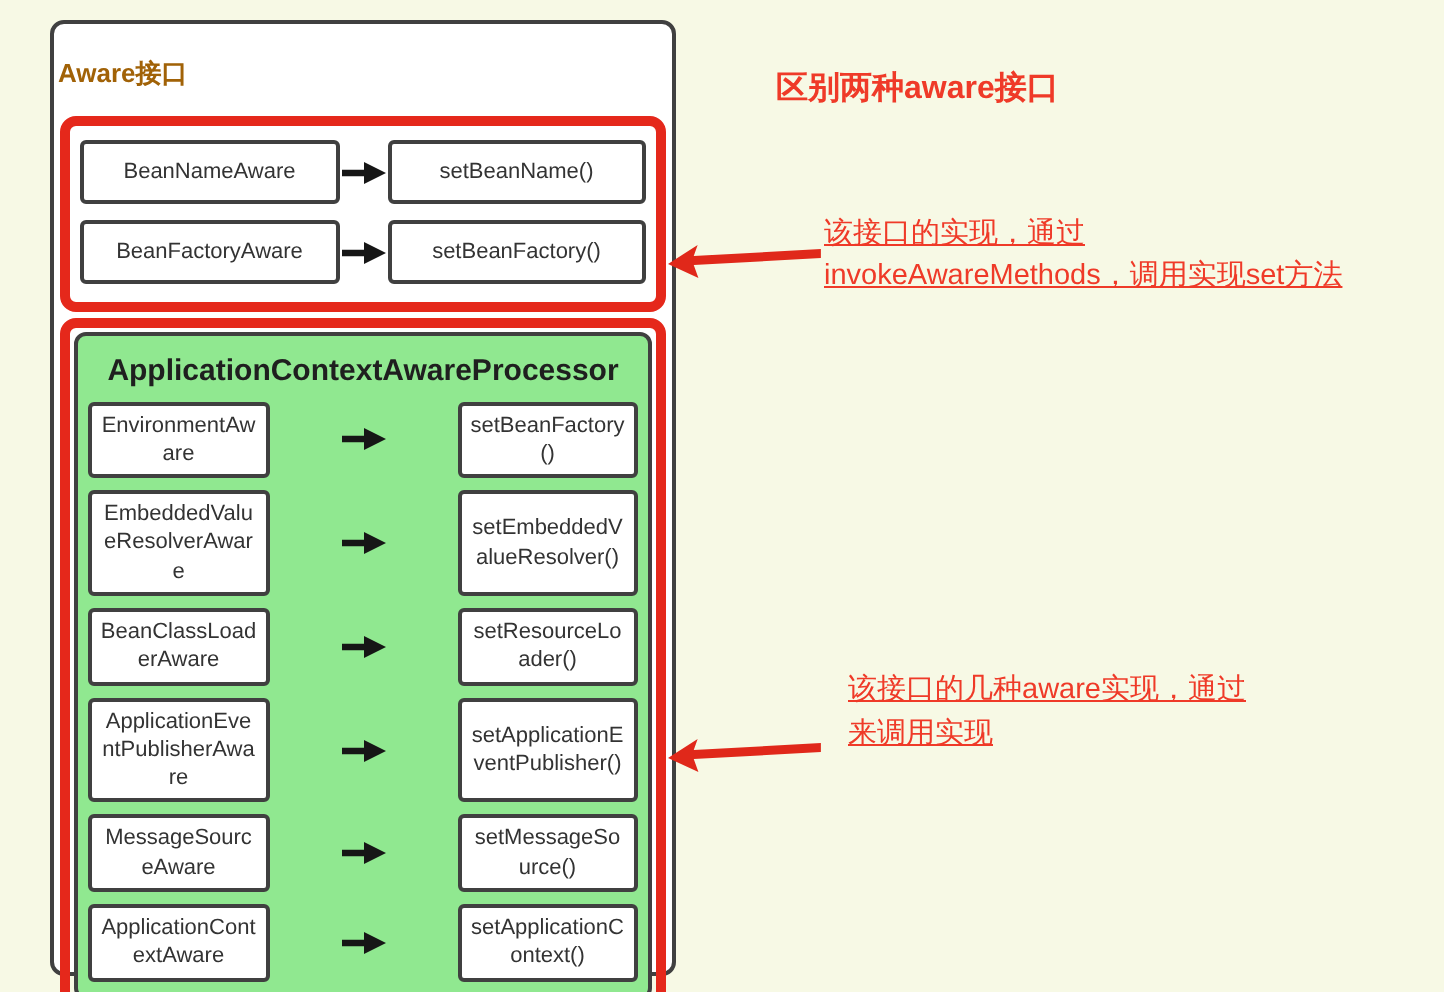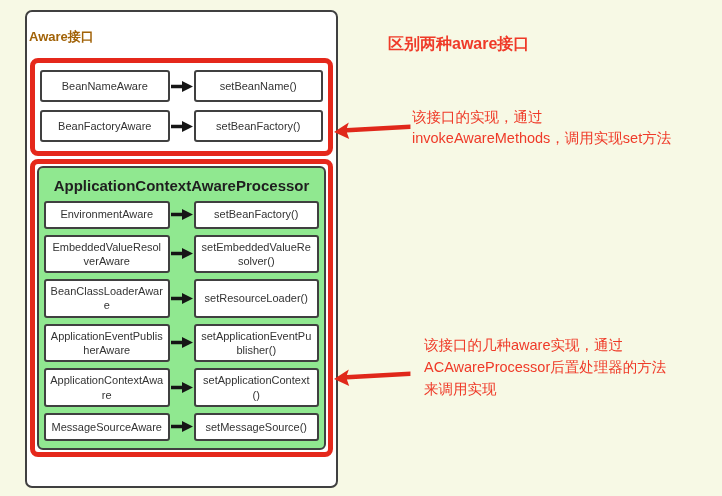--- a/index.html
+++ b/index.html
@@ -52,21 +52,21 @@
     text-align:center;
     font-size:15px;font-weight:bold;color:#1f1f1f;
     line-height:1.3;
     margin:3px 0 5px 0;
   }
   .aware-row{
     display:flex;align-items:stretch;
     margin:0 1px 8px 1px;
   }
   .aware-row:last-child{margin-bottom:2px;}
-  .processor-inner .aware-row{margin-bottom:6px;}
+  .processor-inner .aware-row{margin-bottom:6px;gap:35px;}
   .processor-inner .aware-row:last-child{margin-bottom:1px;}
   .cell{
     flex:1 1 0;
     background:#fff;
     border:2px solid var(--box-border);
     border-radius:3px;
     min-height:32px;
     display:flex;align-items:center;justify-content:center;
     text-align:center;
     font-size:11px;color:#333;
@@ -86,20 +86,21 @@
     position:absolute;left:388px;top:34px;
     font-size:16px;font-weight:600;
     color:var(--annotation-red);
     white-space:nowrap;
   }
   .side-note{
     position:absolute;
     font-size:14.5px;line-height:21px;
     color:var(--annotation-red);
     white-space:nowrap;
+    text-decoration:underline;
   }
   .note-1{left:412px;top:107px;}
   .note-2{left:424px;top:334px;line-height:22px;}
 
   .red-arrow{position:absolute;width:78px;height:22px;}
   .red-arrow svg{width:100%;height:100%;display:block;}
   .arrow-1{left:334px;top:119px;}
   .arrow-2{left:334px;top:366px;}
 </style>
 </head>
@@ -174,53 +175,52 @@
           <div class="cell">ApplicationEventPublisherAware</div>
           <div class="conn">
             <svg viewBox="0 0 24 14">
                 <path d="M0 5.2 H12 V1 L24 7 L12 13 V8.8 H0 Z" fill="#161616"></path>
               </svg>
           </div>
           <div class="cell">setApplicationEventPublisher()</div>
         </div>
 
         <div class="aware-row">
+          <div class="cell">MessageSourceAware</div>
+          <div class="conn">
+            <svg viewBox="0 0 24 14">
+                <path d="M0 5.2 H12 V1 L24 7 L12 13 V8.8 H0 Z" fill="#161616"></path>
+              </svg>
+          </div>
+          <div class="cell">setMessageSource()</div>
+        </div>
+
+        <div class="aware-row">
           <div class="cell">ApplicationContextAware</div>
           <div class="conn">
             <svg viewBox="0 0 24 14">
                 <path d="M0 5.2 H12 V1 L24 7 L12 13 V8.8 H0 Z" fill="#161616"></path>
               </svg>
           </div>
           <div class="cell">setApplicationContext()</div>
-        </div>
-
-        <div class="aware-row">
-          <div class="cell">MessageSourceAware</div>
-          <div class="conn">
-            <svg viewBox="0 0 24 14">
-                <path d="M0 5.2 H12 V1 L24 7 L12 13 V8.8 H0 Z" fill="#161616"></path>
-              </svg>
-          </div>
-          <div class="cell">setMessageSource()</div>
         </div>
 
       </div>
     </div>
   </div>
 
   <div class="side-heading">区别两种aware接口</div>
 
   <div class="side-note note-1">
     <div>该接口的实现，通过</div>
     <div>invokeAwareMethods，调用实现set方法</div>
   </div>
 
   <div class="side-note note-2">
     <div>该接口的几种aware实现，通过</div>
-    <div>ACAwareProcessor后置处理器的方法</div>
     <div>来调用实现</div>
   </div>
 
   <div class="red-arrow arrow-1">
     <svg viewBox="0 0 100 22" preserveAspectRatio="none">
       <path d="M0 13 L19 3.5 L16.5 9 L98 5.5 L98 10 L16.5 13.5 L19.5 20 Z" fill="#e0281a"></path>
     </svg>
   </div>
 
   <div class="red-arrow arrow-2">

